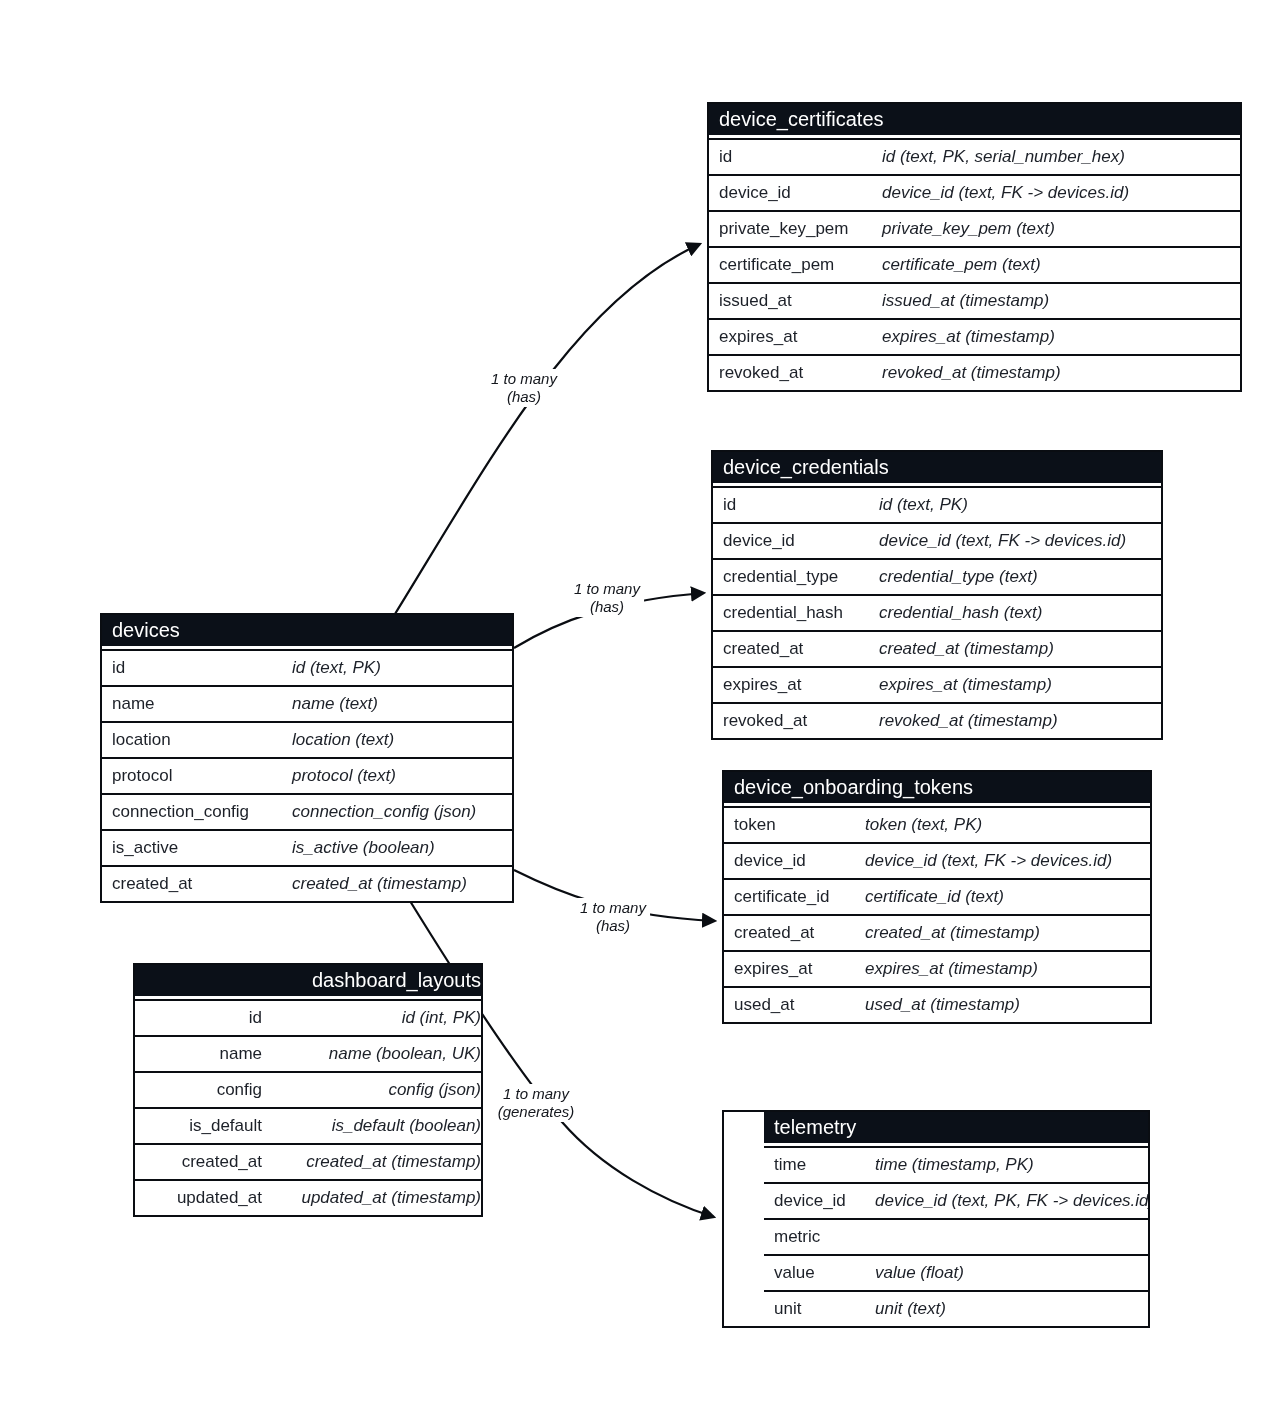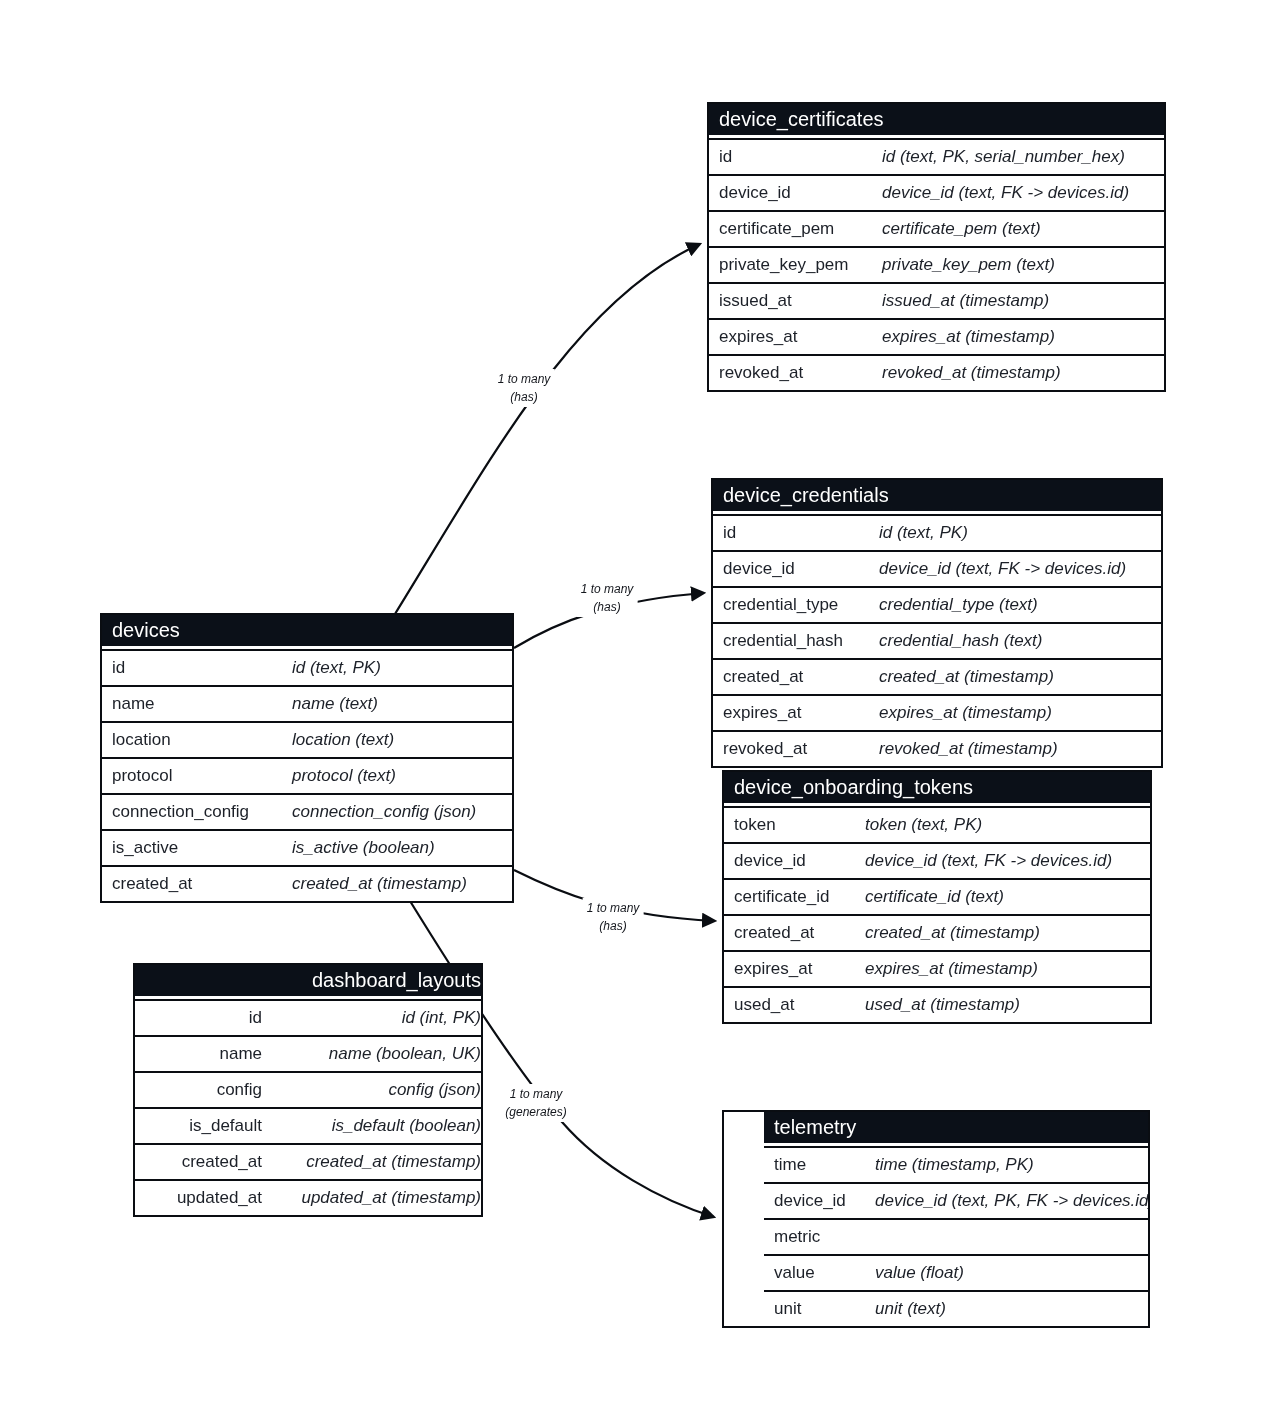--- a/index.html
+++ b/index.html
@@ -41,38 +41,38 @@
     padding-left: 10px;
     white-space: nowrap;
     overflow: hidden;
   }
   .cell-field { flex: 0 0 auto; }
   .cell-type  { flex: 1 1 auto; font-style: italic; }
 
   
   #t-devices            { left: 100px; top: 613px;  width: 414px; }
   #t-devices .cell-field            { width: 180px; }
-  #t-certificates       { left: 707px; top: 102px;  width: 459px; }
+  #t-certificates       { left: 707px; top: 102px;  width: 535px; }
   #t-certificates .cell-field       { width: 163px; }
-  #t-credentials        { left: 711px; top: 450px;  width: 452px; margin-top: 28px; }
+  #t-credentials        { left: 711px; top: 450px;  width: 452px; }
   #t-credentials .cell-field        { width: 156px; }
   #t-tokens             { left: 722px; top: 770px;  width: 430px; }
   #t-tokens .cell-field             { width: 131px; }
   #t-layouts            { left: 133px; top: 963px;  width: 350px; text-align: right; }
   #t-layouts .cell-field            { width: 117px; }
   #t-telemetry          { left: 722px; top: 1110px; width: 428px; padding-left: 40px; }
   #t-telemetry .cell-field          { width: 101px; }
 
   .rel-label {
     position: absolute;
     z-index: 2;
     transform: translateX(-50%);
     background: #ffffff;
     font-style: italic;
-    font-size: 12px;
+    font-size: 15px;
     line-height: 18px;
     text-align: center;
     color: #14171d;
     padding: 1px 4px;
     white-space: nowrap;
   }
   #rel-0 { left: 524px; top: 369px; }
   #rel-1 { left: 607px; top: 579px; }
   #rel-2 { left: 613px; top: 898px; }
   #rel-3 { left: 536px; top: 1084px; }
@@ -131,26 +131,26 @@
   <div class="tbl-rows">
       <div class="tbl-row">
         <span class="cell-field">id</span>
         <span class="cell-type">id (text, PK, serial_number_hex)</span>
       </div>
       <div class="tbl-row">
         <span class="cell-field">device_id</span>
         <span class="cell-type">device_id (text, FK -&gt; devices.id)</span>
       </div>
       <div class="tbl-row">
+        <span class="cell-field">private_key_pem</span>
+        <span class="cell-type">private_key_pem (text)</span>
+      </div>
+      <div class="tbl-row">
         <span class="cell-field">certificate_pem</span>
         <span class="cell-type">certificate_pem (text)</span>
-      </div>
-      <div class="tbl-row">
-        <span class="cell-field">private_key_pem</span>
-        <span class="cell-type">private_key_pem (text)</span>
       </div>
       <div class="tbl-row">
         <span class="cell-field">issued_at</span>
         <span class="cell-type">issued_at (timestamp)</span>
       </div>
       <div class="tbl-row">
         <span class="cell-field">expires_at</span>
         <span class="cell-type">expires_at (timestamp)</span>
       </div>
       <div class="tbl-row">

